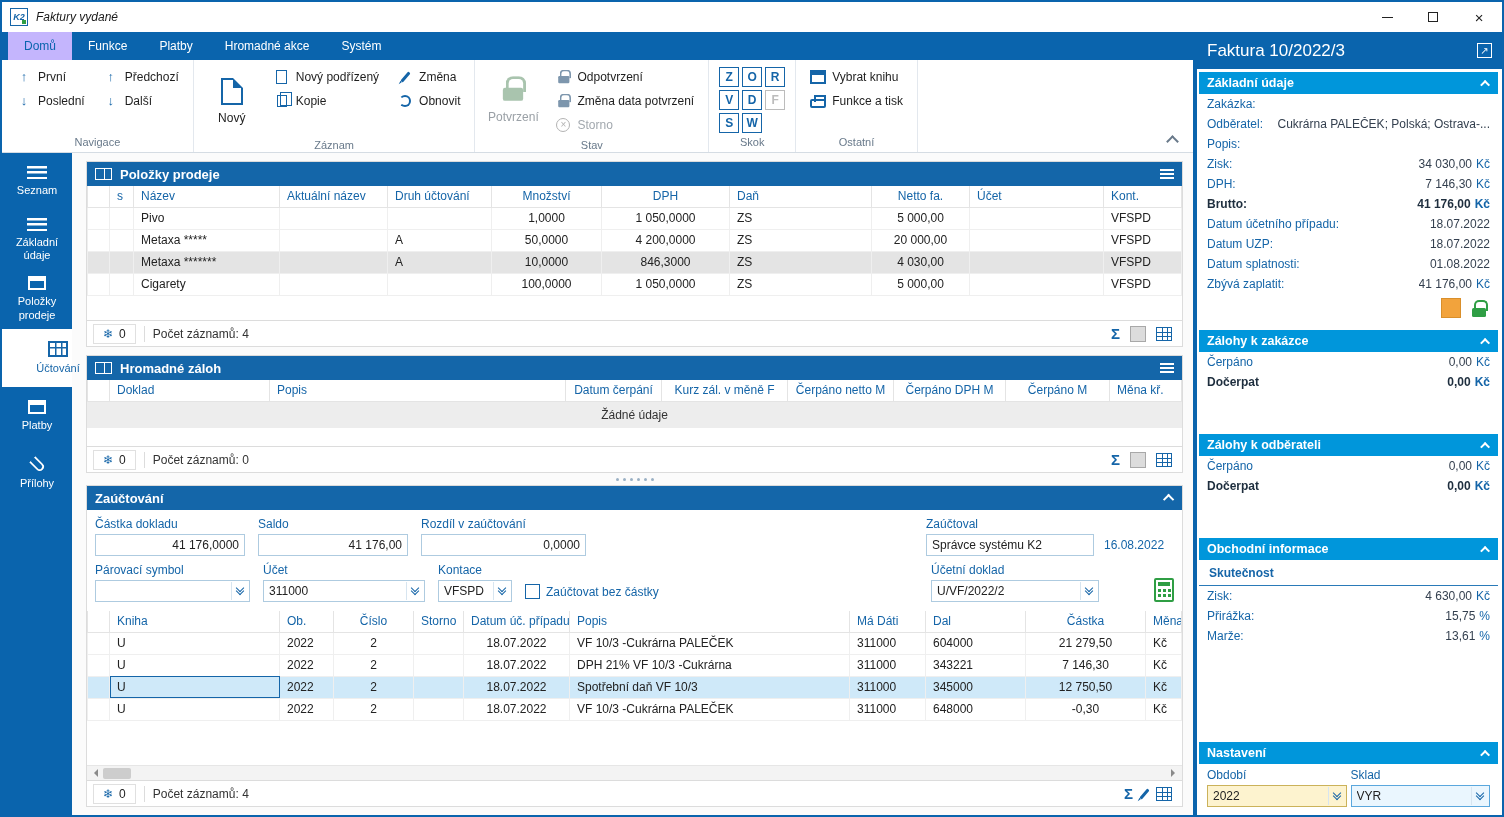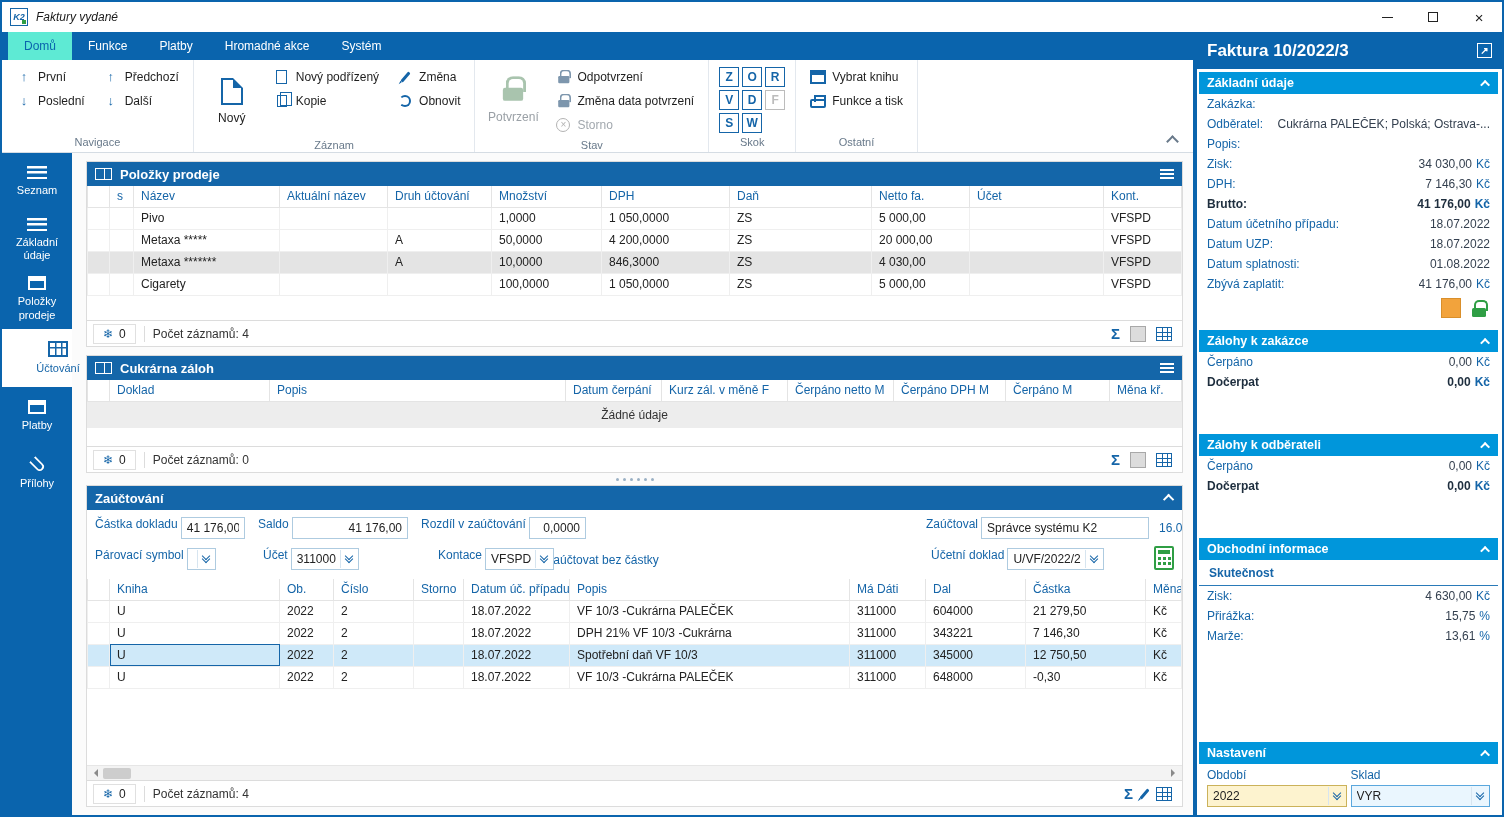--- a/index.html
+++ b/index.html
@@ -18,21 +18,21 @@
   .ic-min { width:11px; height:1px; background:#222; display:inline-block; }
   .ic-max { width:10px; height:10px; border:1px solid #222; display:inline-block; }
   .ic-close { font-size:15px; line-height:1; }
 
   .body-row { flex:1; display:flex; min-height:0; }
   .left-region { width:1195px; flex:0 0 1195px; display:flex; flex-direction:column; border-right:4px solid #0a64ad; min-height:0; }
 
   
   .tabbar { height:28px; flex:0 0 28px; background:#0a64ad; display:flex; padding-left:6px; }
   .tab { color:#fff; padding:0 16px; display:flex; align-items:center; cursor:pointer; }
-  .tab.active { background:#5eead4; color:#0a64ad; }
+  .tab.active { background:#c4b5fd; color:#0a64ad; }
 
   
   .ribbon { height:93px; flex:0 0 93px; background:#fff; display:flex; border-bottom:1px solid #d5dce3; position:relative; }
   .rgroup { display:flex; flex-direction:column; border-right:1px solid #e3e8ee; padding:0 2px; }
   .rg-body { flex:1; display:flex; align-items:flex-start; gap:10px; padding:5px 8px 0; }
   .rg-label { text-align:center; font-size:11px; color:#68798a; padding:2px 4px 4px; }
   .rcol { display:flex; flex-direction:column; gap:1px; }
   .rbtn { height:23px; display:flex; align-items:center; gap:6px; padding:0 4px; white-space:nowrap; color:#1e1e1e; cursor:pointer; }
   .rbtn.disabled { color:#a2a8ae; }
   .ric { width:16px; display:flex; align-items:center; justify-content:center; color:#1565a8; font-size:13px; flex:0 0 16px; }
@@ -86,21 +86,21 @@
   .i-book::after { content:''; position:absolute; left:50%; top:0; bottom:0; width:1.5px; background:#fff; }
   .menu-ico { margin-left:auto; width:14px; height:10px; cursor:pointer; background:
     linear-gradient(#fff,#fff) 0 0/14px 2px no-repeat,
     linear-gradient(#fff,#fff) 0 4px/14px 2px no-repeat,
     linear-gradient(#fff,#fff) 0 8px/14px 2px no-repeat; }
   .chev-up-w { margin-left:auto; width:8px; height:8px; border-left:2px solid #fff; border-top:2px solid #fff; transform:rotate(45deg) translateY(2px); cursor:pointer; }
 
   table.grid { border-collapse:collapse; width:100%; table-layout:fixed; font-size:12px; }
   .grid th { font-weight:normal; color:#1565a8; text-align:left; height:21px; padding:0 7px; background:#fff; border:1px solid #e4e4e4; border-top:none; white-space:nowrap; overflow:hidden; }
   .grid td { height:22px; padding:0 7px; border:1px solid #efefef; color:#222; white-space:nowrap; overflow:hidden; }
-  .grid .r { text-align:left; }
+  .grid .r { text-align:center; }
   .grid tr.sel-gray td { background:#e4e4e4; }
   .grid tr.sel-blue td { background:#cfe9f9; }
   .grid td.focus-cell { background:#f5fbff; outline:1.5px solid #1565a8; outline-offset:-1.5px; }
 
   .empty-band { height:26px; background:#ededed; display:flex; align-items:center; justify-content:center; color:#333; }
   .filler { flex:1; }
 
   .sec-footer { height:26px; flex:0 0 26px; border-top:1px solid #dcdcdc; display:flex; align-items:center; gap:8px; padding:0 6px; background:#fff; }
   .fchunk { display:flex; align-items:center; gap:6px; border:1px solid #e0e0e0; padding:2px 9px; height:20px; cursor:pointer; }
   .snow { color:#1565a8; font-size:12px; }
@@ -115,21 +115,21 @@
     linear-gradient(#1565a8,#1565a8) 4.5px 0/1.2px 14px no-repeat,
     linear-gradient(#1565a8,#1565a8) 9.5px 0/1.2px 14px no-repeat; }
 
   .splitter { height:12px; flex:0 0 12px; display:flex; align-items:center; justify-content:center; gap:4px; cursor:row-resize; }
   .splitter i { width:3px; height:3px; border-radius:50%; background:#9ab0c4; }
 
   
   .form-area { padding:7px 8px 9px; }
   .form-row { display:flex; align-items:flex-end; gap:13px; }
   .form-row + .form-row { margin-top:7px; }
-  .fgroup { display:flex; flex-direction:row; gap:3px; }
+  .fgroup { display:flex; flex-direction:column; gap:3px; }
   .f-label { font-size:12px; color:#1565a8; white-space:nowrap; }
   .f-input { height:22px; border:1px solid #aecbe0; background:#fff; font-size:12px; padding:0 5px; font-family:"Liberation Sans",sans-serif; color:#222; width:100%; }
   .f-input.num { text-align:right; }
   .inline-val { display:flex; align-items:center; gap:10px; }
   .f-date { color:#1565a8; white-space:nowrap; }
   .combo { position:relative; height:22px; border:1px solid #aecbe0; background:#fff; display:flex; align-items:center; padding:0 22px 0 5px; }
   .combo .combo-val { overflow:hidden; white-space:nowrap; }
   .combo-btn { position:absolute; right:1px; top:1px; bottom:1px; width:17px; border-left:1px solid #d7e5f0; display:flex; flex-direction:column; align-items:center; justify-content:center; cursor:pointer; }
   .chev { width:6px; height:6px; border-right:1.5px solid #1565a8; border-bottom:1.5px solid #1565a8; transform:rotate(45deg); margin-top:-3px; }
   .cbx-group { display:flex; align-items:center; gap:6px; padding-bottom:3px; cursor:pointer; }
@@ -146,21 +146,21 @@
 
   .hscroll { height:15px; flex:0 0 15px; background:#f3f3f3; display:flex; align-items:center; border-top:1px solid #e6e6e6; }
   .hs-arrow { width:16px; height:15px; display:flex; align-items:center; justify-content:center; cursor:pointer; }
   .tri-l { width:0; height:0; border:4px solid transparent; border-right-color:#8a8a8a; margin-right:2px; }
   .tri-r { width:0; height:0; border:4px solid transparent; border-left-color:#8a8a8a; margin-left:2px; }
   .hs-thumb { width:28px; height:11px; background:#cdcdcd; border-radius:2px; cursor:pointer; }
   .hs-track { flex:1; }
 
   
   .right-panel { flex:1; background:#fff; display:flex; flex-direction:column; min-width:0; }
-  .rp-header { height:37px; flex:0 0 37px; background:#0a64ad; color:#fff; font-size:17px; font-weight:bold; display:flex; align-items:center; padding:0 10px; }
+  .rp-header { height:37px; flex:0 0 37px; background:#0a64ad; color:#fff; font-size:17px; font-weight:normal; display:flex; align-items:center; padding:0 10px; }
   .rp-expand { margin-left:auto; width:15px; height:15px; border:1.5px solid #fff; color:#fff; font-size:10px; display:flex; align-items:center; justify-content:center; cursor:pointer; }
   .rp-body { flex:1; display:flex; flex-direction:column; padding:3px 4px 8px 2px; overflow:hidden; }
   .rp-sec-header { height:22px; flex:0 0 22px; background:#0096db; color:#fff; font-size:12.5px; font-weight:bold; display:flex; align-items:center; padding:0 8px; }
   .chev-up-sm { margin-left:auto; width:7px; height:7px; border-left:2px solid #fff; border-top:2px solid #fff; transform:rotate(45deg) translateY(2px); cursor:pointer; }
   .kv { display:flex; justify-content:space-between; align-items:baseline; padding:3px 8px; font-size:12px; gap:8px; }
   .kv .k { color:#1565a8; white-space:nowrap; }
   .kv .vwrap { text-align:right; white-space:nowrap; overflow:hidden; }
   .kv .v { color:#333f4e; }
   .kv .u { color:#1565a8; margin-left:4px; }
   .kv.bold .k, .kv.bold .v { font-weight:bold; color:#1e2e3e; }
@@ -473,21 +473,21 @@
                 <span class="sum">Σ</span>
                 <span class="i-graybox"></span>
                 <span class="i-grid"></span>
               </span>
             </div>
           </div>
 
           <div class="section sec2">
             <div class="sec-header">
               <span class="i-book"></span>
-              <span>Cukrárna záloh</span>
+              <span>Hromadné záloh</span>
               <span class="menu-ico"></span>
             </div>
             <table class="grid">
               <colgroup>
                   <col style="width:22px">
                   <col style="width:160px">
                   <col style="width:296px">
                   <col style="width:96px">
                   <col style="width:126px">
                   <col style="width:106px">

